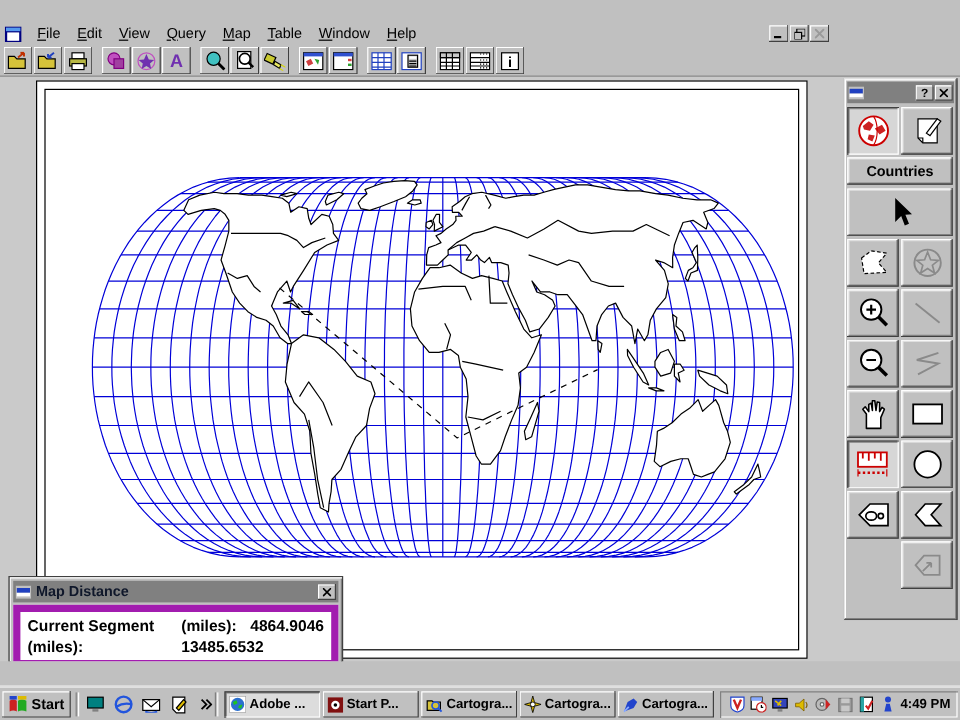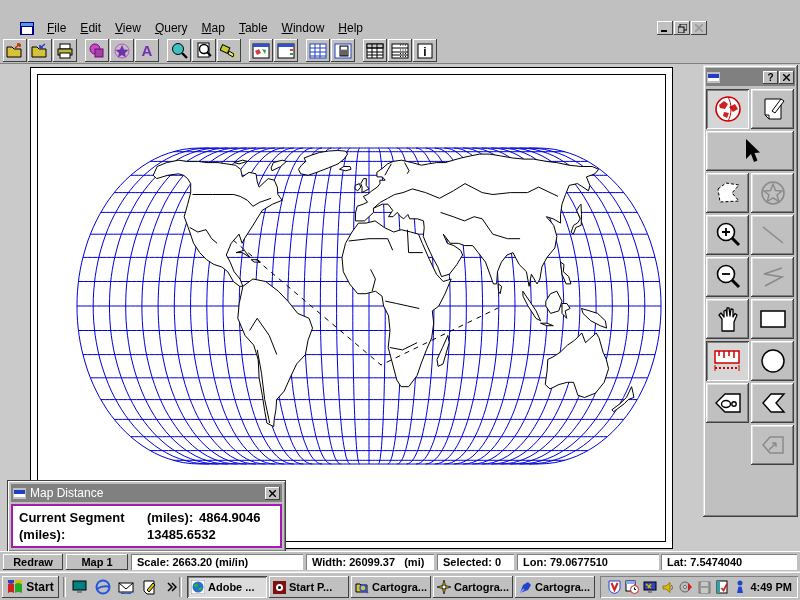--- a/index.html
+++ b/index.html
@@ -14,21 +14,21 @@
   .fieldw{background:#fff;box-shadow:inset 1px 1px 0 #808080,inset -1px -1px 0 #fff;}
 
   
   .titlebar{position:absolute;left:0;top:0;width:800px;height:18px;background:linear-gradient(90deg,#000080,#1060b8);display:flex;align-items:center;padding:0 2px;}
   .titlebar .ticon{width:14px;height:14px;margin:0 3px 0 1px;}
   .titlebar .ttext{color:#fff;font-weight:bold;font-size:12px;white-space:nowrap;flex:1;}
   .winbtn{width:16px;height:14px;margin-left:1px;display:flex;align-items:center;justify-content:center;}
   .winbtn svg{display:block;}
 
   
-  .menubar{position:absolute;left:16px;top:18px;width:694px;height:20px;background:#c0c0c0;display:flex;align-items:center;}
+  .menubar{position:absolute;left:0;top:18px;width:694px;height:20px;background:#c0c0c0;display:flex;align-items:center;}
   .mdiicon{width:14px;height:13px;margin:0 6px 0 4px;}
   .menuitem{font-size:12px;color:#000;padding:2px 7px;white-space:nowrap;}
   .menuspacer{flex:1;}
   .mdibtns{display:flex;margin-right:3px;}
 
   
   .toolbar{position:absolute;left:0;top:38px;width:800px;height:26px;background:#c0c0c0;border-bottom:1px solid #808080;display:flex;align-items:center;padding-left:3px;}
   .tbtn{width:24px;height:23px;margin-right:1px;display:flex;align-items:center;justify-content:center;}
   .tsep{width:7px;height:23px;}
 
@@ -45,24 +45,24 @@
   .pal-btn{display:flex;align-items:center;justify-content:center;}
   .pal-grid{display:grid;grid-template-columns:43px 43px;gap:2px;}
   .pal-row{margin-bottom:2px;}
   .h40{height:40px;}
   .wide{width:88px;}
   .countries{height:23px;width:88px;font-size:12px;font-weight:bold;display:flex;align-items:center;justify-content:center;margin-bottom:3px;}
 
   
   .dialog{position:absolute;left:8px;top:417px;width:277px;background:#c0c0c0;box-shadow:0 0 0 1px #404040,inset 1px 1px 0 #fff,inset -1px -1px 0 #808080;padding:3px;}
   .dlg-title{height:18px;background:#808080;display:flex;align-items:center;padding:0 2px;}
-  .dlg-title .dtext{color:#ffffff;font-weight:normal;font-size:12px;margin-left:4px;flex:1;}
-  .dlg-body{background:#fff;border:2px solid #a21caf;margin-top:2px;padding:3px 6px;}
+  .dlg-title .dtext{color:#0f172a;font-weight:bold;font-size:12px;margin-left:4px;flex:1;}
+  .dlg-body{background:#fff;border:6px solid #a21caf;margin-top:2px;padding:3px 6px;}
   .dlg-row{display:grid;grid-template-columns:128px 52px 1fr;font-size:13px;font-weight:bold;line-height:17px;}
-  .dlg-row .val{}
+  .dlg-row .val{text-align:right;}
 
   
   .statusbar{position:absolute;left:0;top:551px;width:800px;height:20px;background:#c0c0c0;border-top:1px solid #fff;}
   .sb{position:absolute;top:2px;height:16px;font-size:11px;font-weight:bold;display:flex;align-items:center;padding:0 6px;white-space:pre;}
   .sbbtn{justify-content:center;}
 
   
   .taskbar{position:absolute;left:0;top:571px;width:800px;height:29px;background:#c0c0c0;border-top:1px solid #dfdfdf;box-shadow:inset 0 1px 0 #fff;}
   .startbtn{position:absolute;left:2px;top:4px;width:57px;height:22px;display:flex;align-items:center;justify-content:center;font-weight:bold;font-size:12px;gap:3px;}
   .groove{position:absolute;top:5px;width:3px;height:20px;border-left:1px solid #808080;border-right:1px solid #fff;}
@@ -360,20 +360,23 @@
           </span>
         <span class="pal-btn raised h40">
             <svg width="26" height="26" viewBox="0 0 26 26">
               <path d="M5 3 L21 3 L21 23 L9 23 L5 19 Z" fill="#fff" stroke="#000"></path>
               <path d="M5 19 L9 19 L9 23" fill="none" stroke="#000"></path>
               <path d="M12 15 L21 3 L24 5 L15 17 Z" fill="#fff" stroke="#000"></path>
             </svg>
           </span>
       </div>
 
+      <div class="pal-btn raised countries">
+          <span>Countries</span>
+        </div>
 
       <div class="pal-btn raised h40 wide pal-row">
           <svg width="24" height="28" viewBox="0 0 24 28">
             <path d="M8 2 L8 22 L13 17 L16 25 L19.5 23.5 L16.5 16 L22 15.5 Z" fill="#000"></path>
           </svg>
         </div>
 
       <div class="pal-grid pal-row">
         <span class="pal-btn raised h40">
             <svg width="28" height="24" viewBox="0 0 28 24">
@@ -476,29 +479,20 @@
           <span class="val">4864.9046</span>
         </div>
         <div class="dlg-row">
           <span>(miles):</span>
           <span class="val">13485.6532</span>
         </div>
       </div>
     </div>
   </div>
 
-  <div class="statusbar">
-    <span class="sb sbbtn raised-thin" style="left:3px;width:60px"><span>Redraw</span></span>
-    <span class="sb sbbtn raised-thin" style="left:66px;width:62px"><span>Map 1</span></span>
-    <span class="sb fieldw" style="left:131px;width:172px">Scale: 2663.20 (mi/in)</span>
-    <span class="sb fieldw" style="left:306px;width:128px">Width: 26099.37   (mi)</span>
-    <span class="sb fieldw" style="left:437px;width:77px">Selected: 0</span>
-    <span class="sb fieldw" style="left:517px;width:142px">Lon: 79.0677510</span>
-    <span class="sb fieldw" style="left:661px;width:136px">Lat: 7.5474040</span>
-  </div>
 
   <div class="taskbar">
     <span class="startbtn raised-thin">
       <svg width="16" height="14" viewBox="0 0 16 14">
           <path d="M1 4 Q4 2 7 4 L7 13 Q4 11 1 13 Z" fill="#cc2222"></path>
           <path d="M8 4 Q11 2 15 4 L15 13 Q11 11 8 13 Z" fill="#22aa22"></path>
           <rect x="1" y="0" width="6" height="3" fill="#2244cc"></rect>
           <rect x="8" y="0" width="7" height="3" fill="#ddbb00"></rect>
         </svg>
       <span>Start</span>

